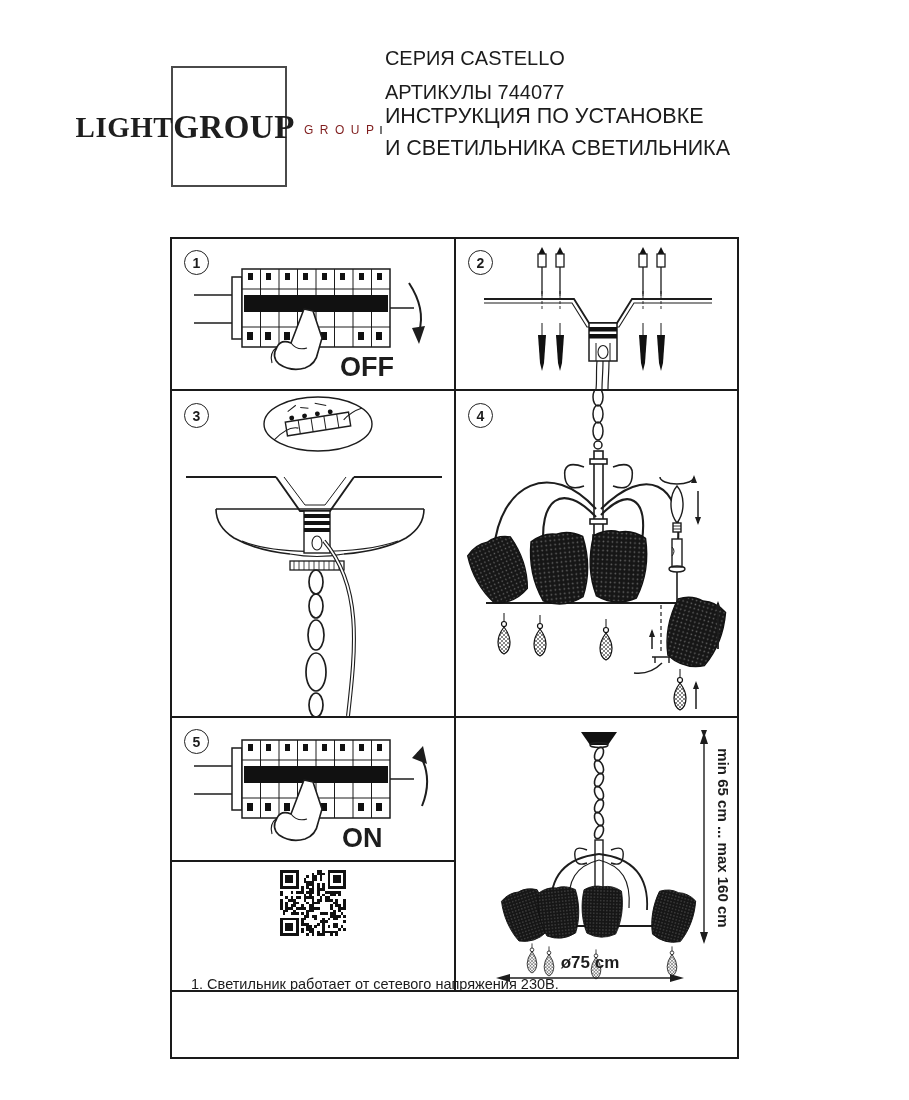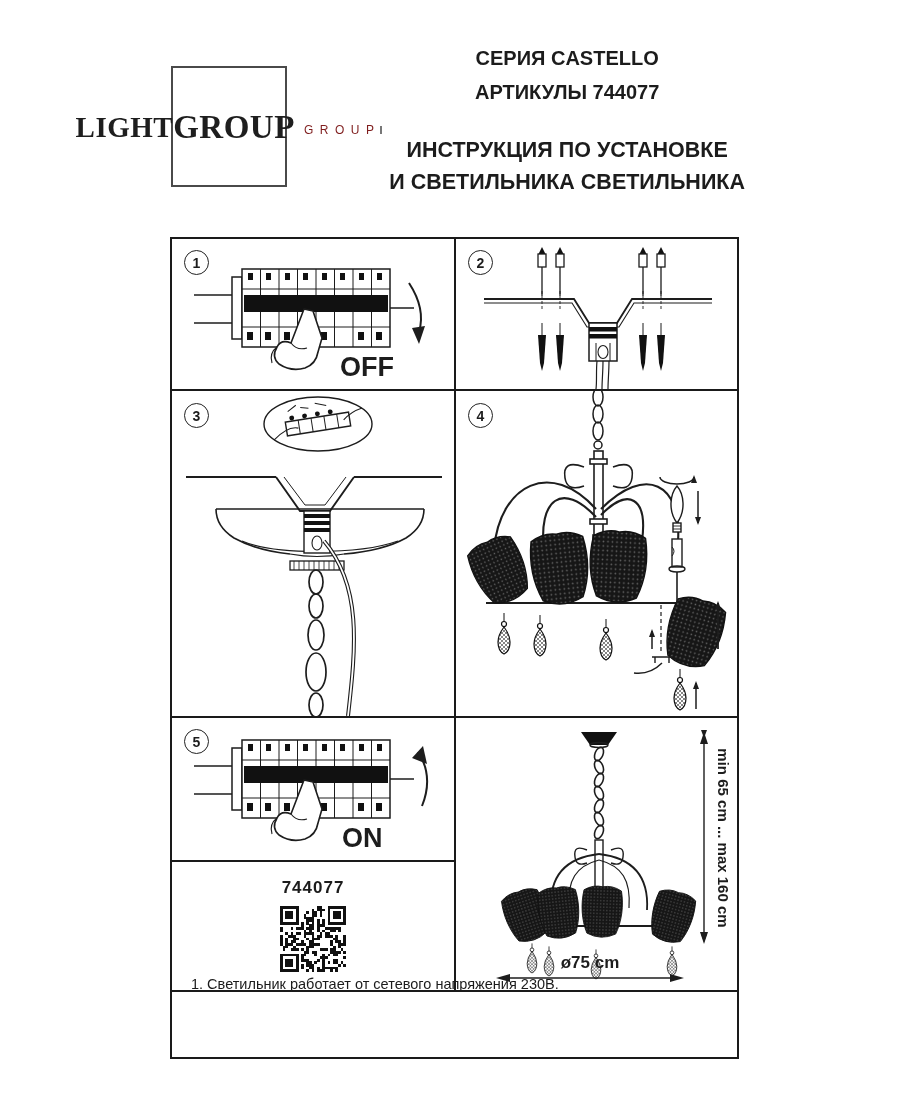--- a/index.html
+++ b/index.html
@@ -14,24 +14,24 @@
     border:2px solid #4a4a4a;box-sizing:border-box;background:#fff;
     display:flex;flex-direction:row;align-items:center;justify-content:center;
     padding-top:2px;
   }
   .logo-light{font-family:"Liberation Serif",serif;font-weight:700;font-size:29px;line-height:0.92;letter-spacing:0.5px;color:#1e1e1e;}
   .logo-star{font-family:"Liberation Serif",serif;font-weight:700;font-size:33px;line-height:0.95;letter-spacing:0.5px;color:#1e1e1e;}
   .logo-group{font-size:12px;letter-spacing:6.5px;margin-top:4px;margin-left:9px;color:#7f1d1d;}
   .logo-flag{width:94px;height:8px;margin-top:5px;
     background:linear-gradient(90deg,#2f9e4f 0%,#2f9e4f 20%,#ffffff 38%,#ffffff 62%,#d02128 80%,#d02128 100%);
     border:1px solid #777;box-sizing:border-box;}
-  .hdr{right:164px;top:48px;text-align:center;font-weight:700;}
+  .hdr{right:179px;top:48px;text-align:left;font-weight:400;}
   .hdr-series{font-size:20px;line-height:1.0;}
   .hdr-articles{font-size:20px;margin-top:13px;}
-  .hdr-title1{font-size:21.5px;margin-top:34px;}
+  .hdr-title1{font-size:21.5px;}
   .hdr-title2{font-size:21.5px;margin-top:7px;}
   
   .frame{left:170px;top:237px;width:569px;height:822px;border:2px solid #1a1a1a;box-sizing:border-box;background:#fff;}
   .divider{background:#1a1a1a;}
   
   .badge{
     width:25px;height:25px;border:1.6px solid #222;border-radius:50%;
     display:flex;align-items:center;justify-content:center;
     font-size:14px;font-weight:700;background:#fff;box-sizing:border-box;
   }
@@ -396,21 +396,20 @@
     <path d="M105,100 Q97,106 100,116" fill="none" stroke="#1d1d1d" stroke-width="1.1"></path>
   </g>
   <g>
     <path d="M250,88 Q262,58 246,34" fill="none" stroke="#1d1d1d" stroke-width="2"></path>
     <polygon points="240,40 251,28 255,46" fill="#1d1d1d"></polygon>
   </g>
   <text x="170" y="129" font-size="27" font-weight="bold" fill="#1d1d1d">ON</text>
 </svg>
 
 <div class="abs" style="left:172px;top:862px;width:282px;height:128px;">
-  <div class="qr-label" style="margin-top:16px;">744077</div>
   <svg id="qr" width="66" height="66" viewBox="0 0 66 66" style="margin:8px auto 0;display:block;shape-rendering:crispEdges;">
       <rect x="36.96" y="0.00" width="2.7" height="2.7" fill="#111"></rect>
       <rect x="39.60" y="0.00" width="2.7" height="2.7" fill="#111"></rect>
       <rect x="31.68" y="2.64" width="2.7" height="2.7" fill="#111"></rect>
       <rect x="36.96" y="2.64" width="2.7" height="2.7" fill="#111"></rect>
       <rect x="39.60" y="2.64" width="2.7" height="2.7" fill="#111"></rect>
       <rect x="42.24" y="2.64" width="2.7" height="2.7" fill="#111"></rect>
       <rect x="26.40" y="5.28" width="2.7" height="2.7" fill="#111"></rect>
       <rect x="31.68" y="5.28" width="2.7" height="2.7" fill="#111"></rect>
       <rect x="34.32" y="5.28" width="2.7" height="2.7" fill="#111"></rect>

